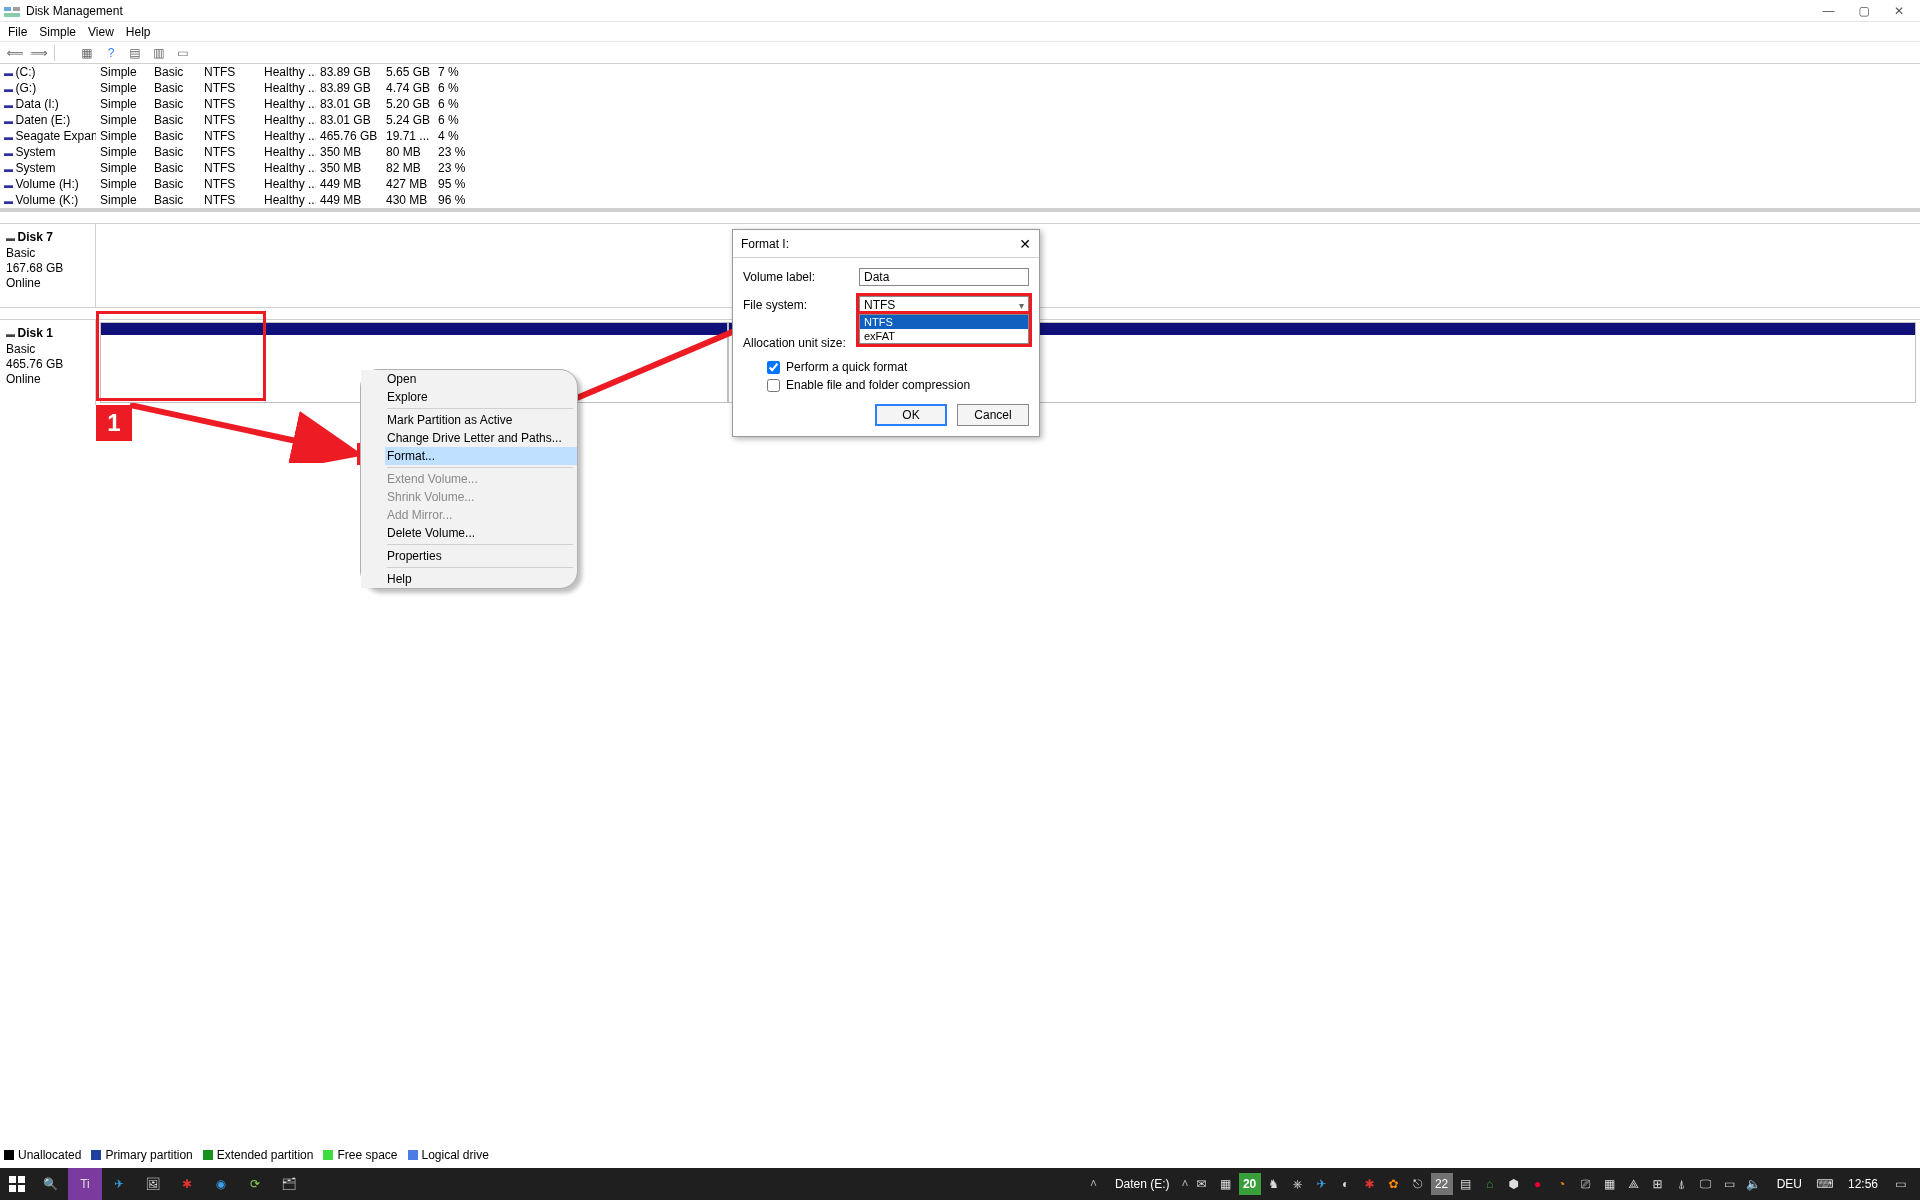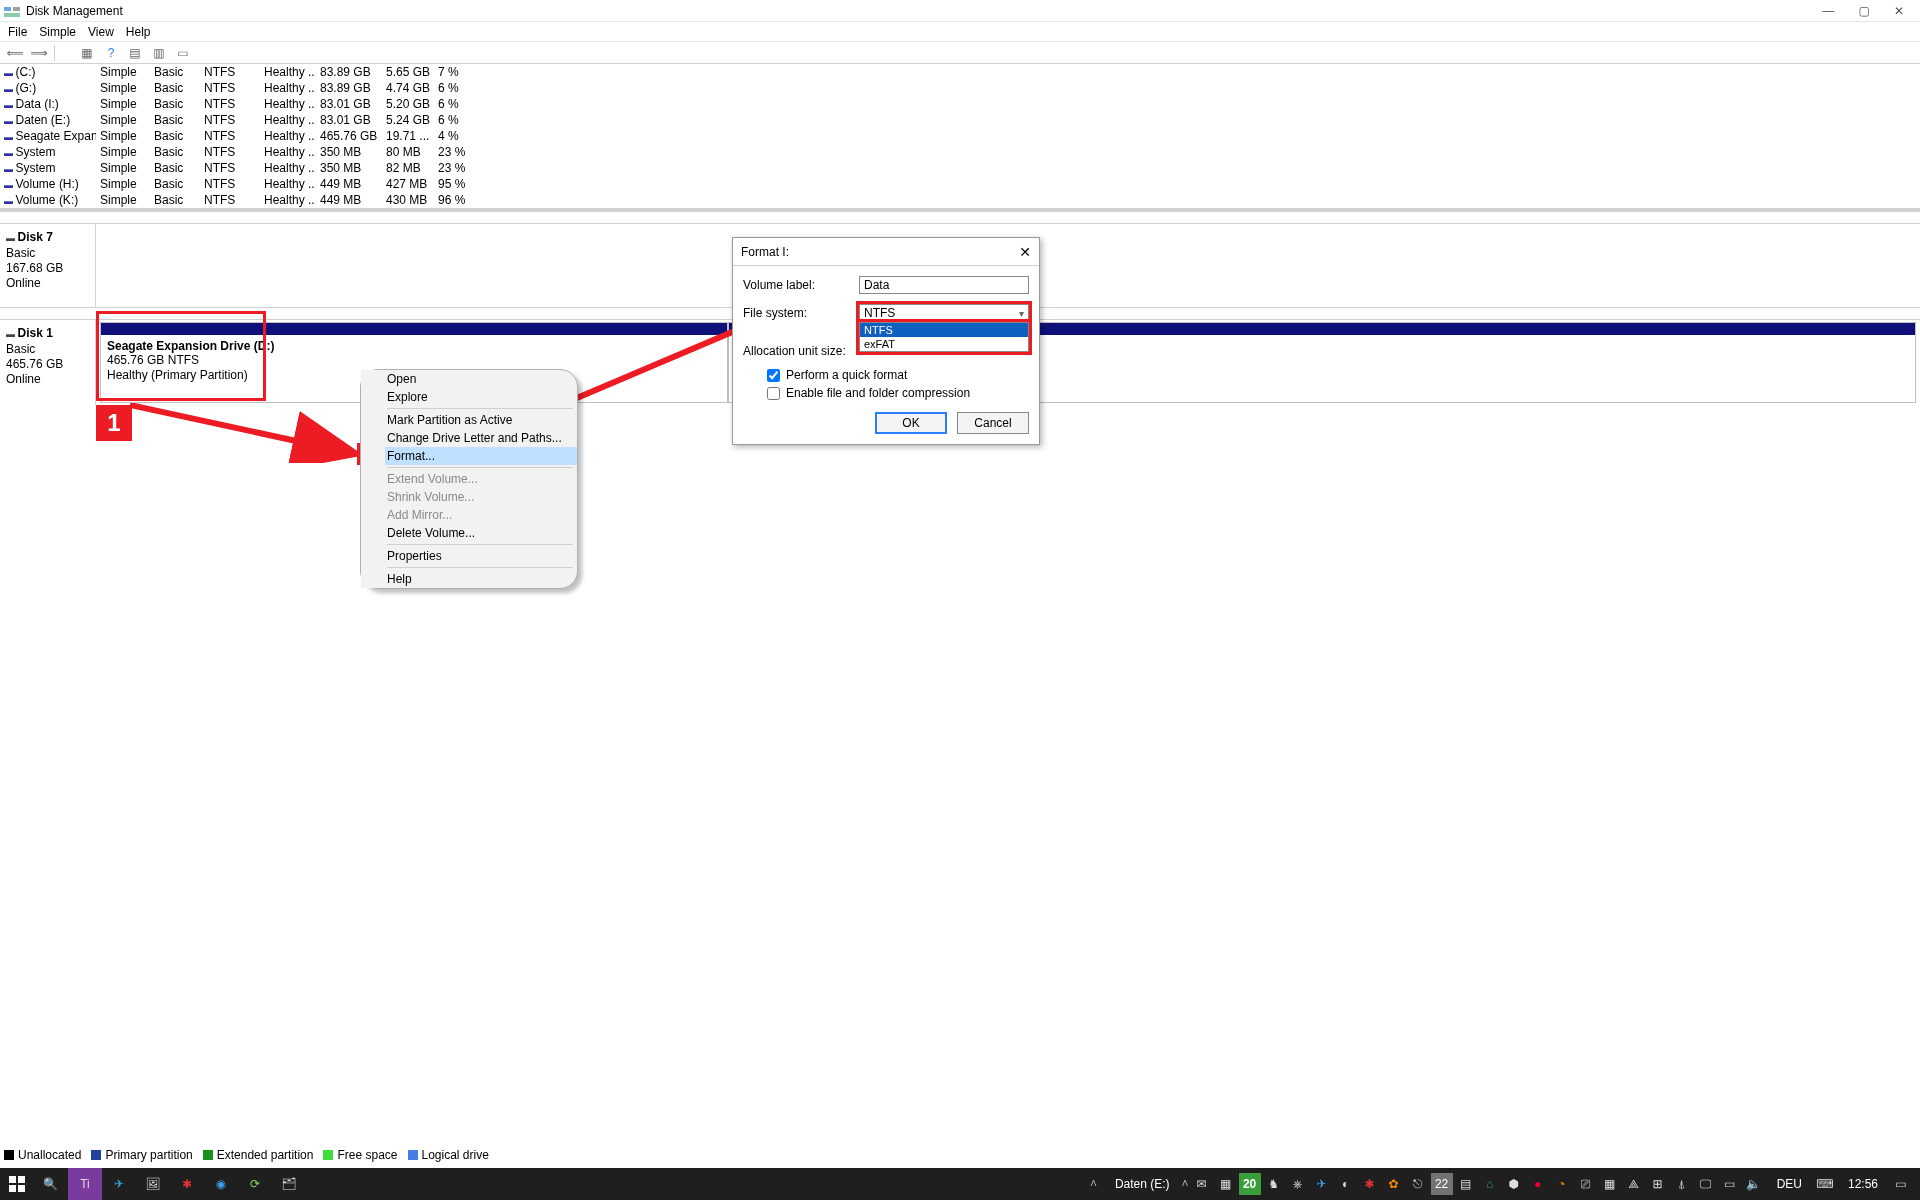--- a/index.html
+++ b/index.html
@@ -70,21 +70,21 @@
 
 
 .context-menu { position: absolute; left: 360px; top: 400px; width: 218px; background: #f2f2f2; border: 1px solid #b0b0b0; box-shadow: 4px 4px 4px rgba(0,0,0,.25); z-index: 6; }
 .context-menu .cm-strip { position: absolute; left: 0; top: 0; bottom: 0; width: 24px; background: #f2f2f2; }
 .context-menu .cm-item { height: 18px; display: flex; align-items: center; padding-left: 26px; color: #000; }
 .context-menu .cm-item.disabled { color: #8a8a8a; }
 .context-menu .cm-sep { height: 1px; background: #d0d0d0; margin: 2px 4px 2px 26px; }
 .context-menu .cm-item.hl { background: #bfe0ff; }
 
 
-.dialog { position: absolute; left: 732px; top: 237px; width: 308px; background: #fff; border: 1px solid #9a9a9a; box-shadow: 2px 2px 6px rgba(0,0,0,.3); z-index: 7; }
+.dialog { position: absolute; left: 732px; top: 229px; width: 308px; background: #fff; border: 1px solid #9a9a9a; box-shadow: 2px 2px 6px rgba(0,0,0,.3); z-index: 7; }
 .dialog .dlg-title { height: 28px; display: flex; align-items: center; padding: 0 8px; border-bottom: 1px solid #d0d0d0; }
 .dialog .dlg-close { margin-left: auto; color: #000; font-size: 14px; }
 .dialog .dlg-body { padding: 10px 10px 10px 10px; position: relative; }
 .dlg-row { display: flex; align-items: center; margin-bottom: 10px; }
 .dlg-row .lbl { width: 116px; color: #000; }
 .dlg-row input[type=text] { flex: 1; height: 18px; border: 1px solid #888; padding: 0 4px; font-size: 12px; }
 .combo { flex: 1; height: 18px; border: 1px solid #888; display: flex; align-items: center; padding: 0 4px; background: #fff; position: relative; }
 .combo .chev { margin-left: auto; color: #666; font-size: 10px; }
 .fs-combo-red { outline: 3px solid #ed1c24; }
 .combo-list { position: absolute; left: -1px; top: 17px; right: -1px; border: 1px solid #888; background: #fff; outline: 3px solid #ed1c24; }
@@ -264,25 +264,20 @@
   <div class="disk-pane" id="disk1">
     <div class="disk-side">
       <div class="disk-name">Disk 1</div>
       <div>Basic</div>
       <div>465.76 GB</div>
       <div>Online</div>
     </div>
     <div class="disk-body">
       <div class="part-block" id="disk1-part">
         <div class="stripe"></div>
-        <div class="pb-body">
-          <div class="pb-title">Seagate Expansion Drive  (D:)</div>
-          <div class="pb-line">465.76 GB NTFS</div>
-          <div class="pb-line">Healthy (Primary Partition)</div>
-        </div>
       </div>
       <div class="part-block" style="flex:1">
         <div class="stripe"></div>
       </div>
     </div>
   </div>
 
   <div class="red-box" id="red1" style="top:100px;"></div>
   <div class="badge" style="left:96px; top:194px;">1</div>
 

